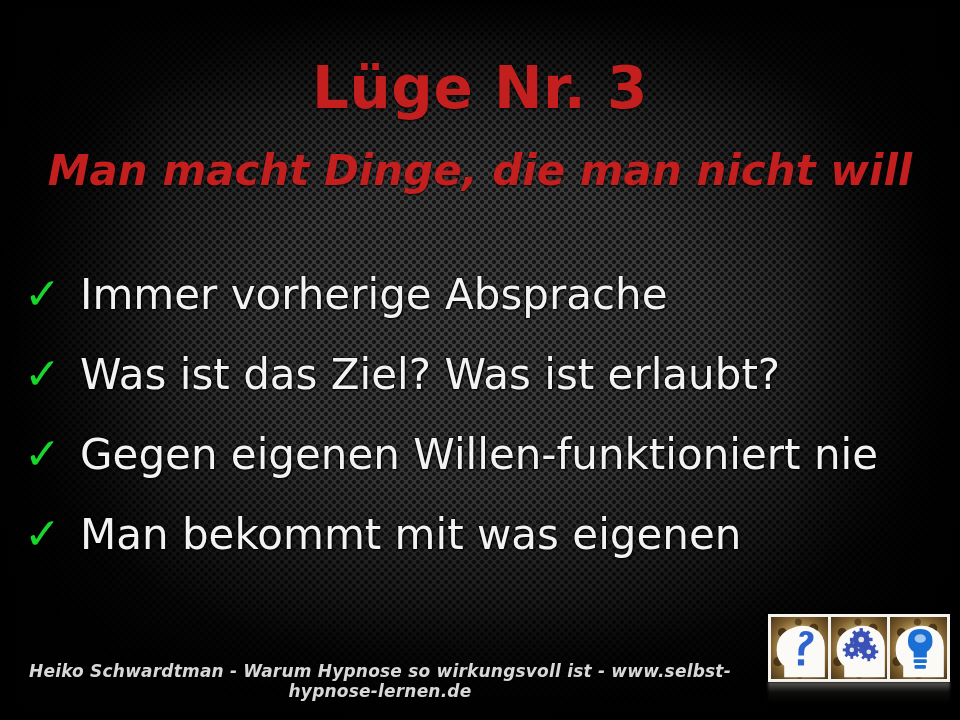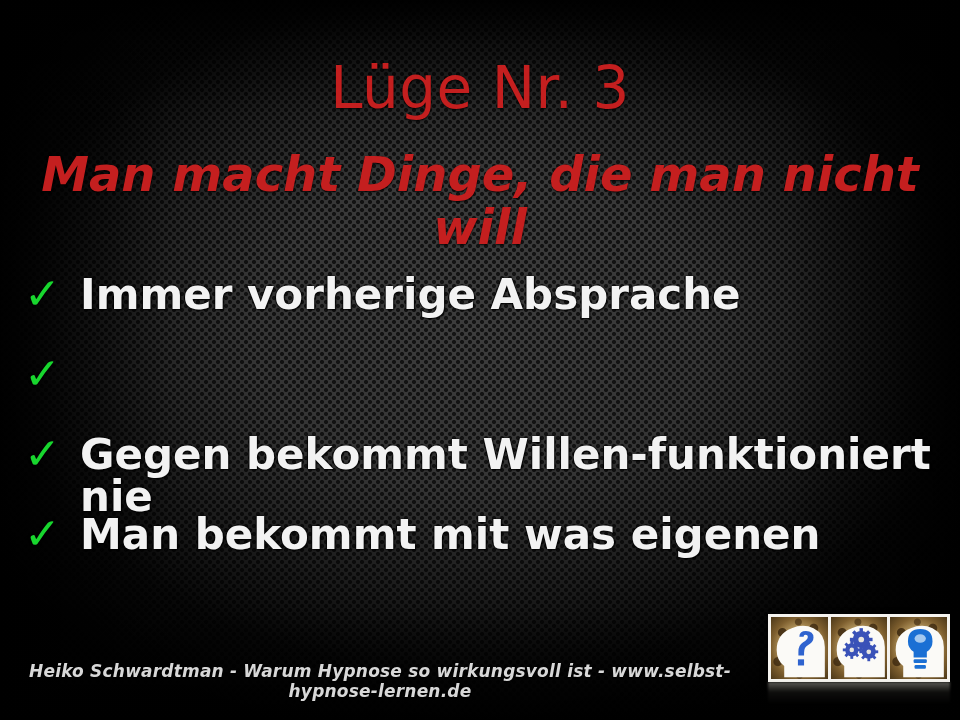--- a/index.html
+++ b/index.html
@@ -51,33 +51,33 @@
   }
 
   .title {
     position: absolute;
     top: 58px;
     left: 0;
     width: 960px;
     text-align: center;
     color: #c41f1f;
     font-size: 58px;
-    font-weight: normal;
+    font-weight: bold;
     letter-spacing: 0.5px;
     line-height: 1.05;
     text-shadow: 0 1px 2px rgba(0,0,0,0.85);
   }
   .subtitle {
     position: absolute;
     top: 148px;
     left: 0;
     width: 960px;
     text-align: center;
     color: #c41f1f;
-    font-size: 48px;
+    font-size: 42px;
     font-weight: bold;
     font-style: italic;
     line-height: 1.1;
     text-shadow: 0 1px 2px rgba(0,0,0,0.85);
   }
 
   .bullets {
     position: absolute;
     top: 272px;
     left: 24px;
@@ -100,21 +100,20 @@
   .btext {
     flex: 1 1 auto;
     color: #f2f2f2;
     font-size: 42px;
     line-height: 1;
     letter-spacing: 0px;
     text-shadow:
        0 0 2px rgba(0,0,0,0.95),
        1px 1px 2px rgba(0,0,0,0.9),
       -1px 0 1px rgba(0,0,0,0.7);
-    font-weight: bold;
   }
 
   .footer {
     position: absolute;
     top: 661px;
     left: 0;
     width: 760px;
     text-align: center;
     color: #d8d8d8;
     font-size: 17px;
@@ -189,25 +188,26 @@
 
     <div class="bullets">
 
       <div class="bullet">
         <span class="check">✓</span>
         <span class="btext">Immer vorherige Absprache</span>
       </div>
 
       <div class="bullet">
         <span class="check">✓</span>
-      </div>
-
-      <div class="bullet">
-        <span class="check">✓</span>
-        <span class="btext">Gegen bekommt Willen-funktioniert nie</span>
+        <span class="btext">Was ist das Ziel? Was ist erlaubt?</span>
+      </div>
+
+      <div class="bullet">
+        <span class="check">✓</span>
+        <span class="btext">Gegen eigenen Willen-funktioniert nie</span>
       </div>
 
       <div class="bullet">
         <span class="check">✓</span>
         <span class="btext">Man bekommt mit was eigenen</span>
       </div>
 
     </div>
 
     <div class="footer">Heiko Schwardtman - Warum Hypnose so wirkungsvoll ist - www.selbst-hypnose-lernen.de</div>

